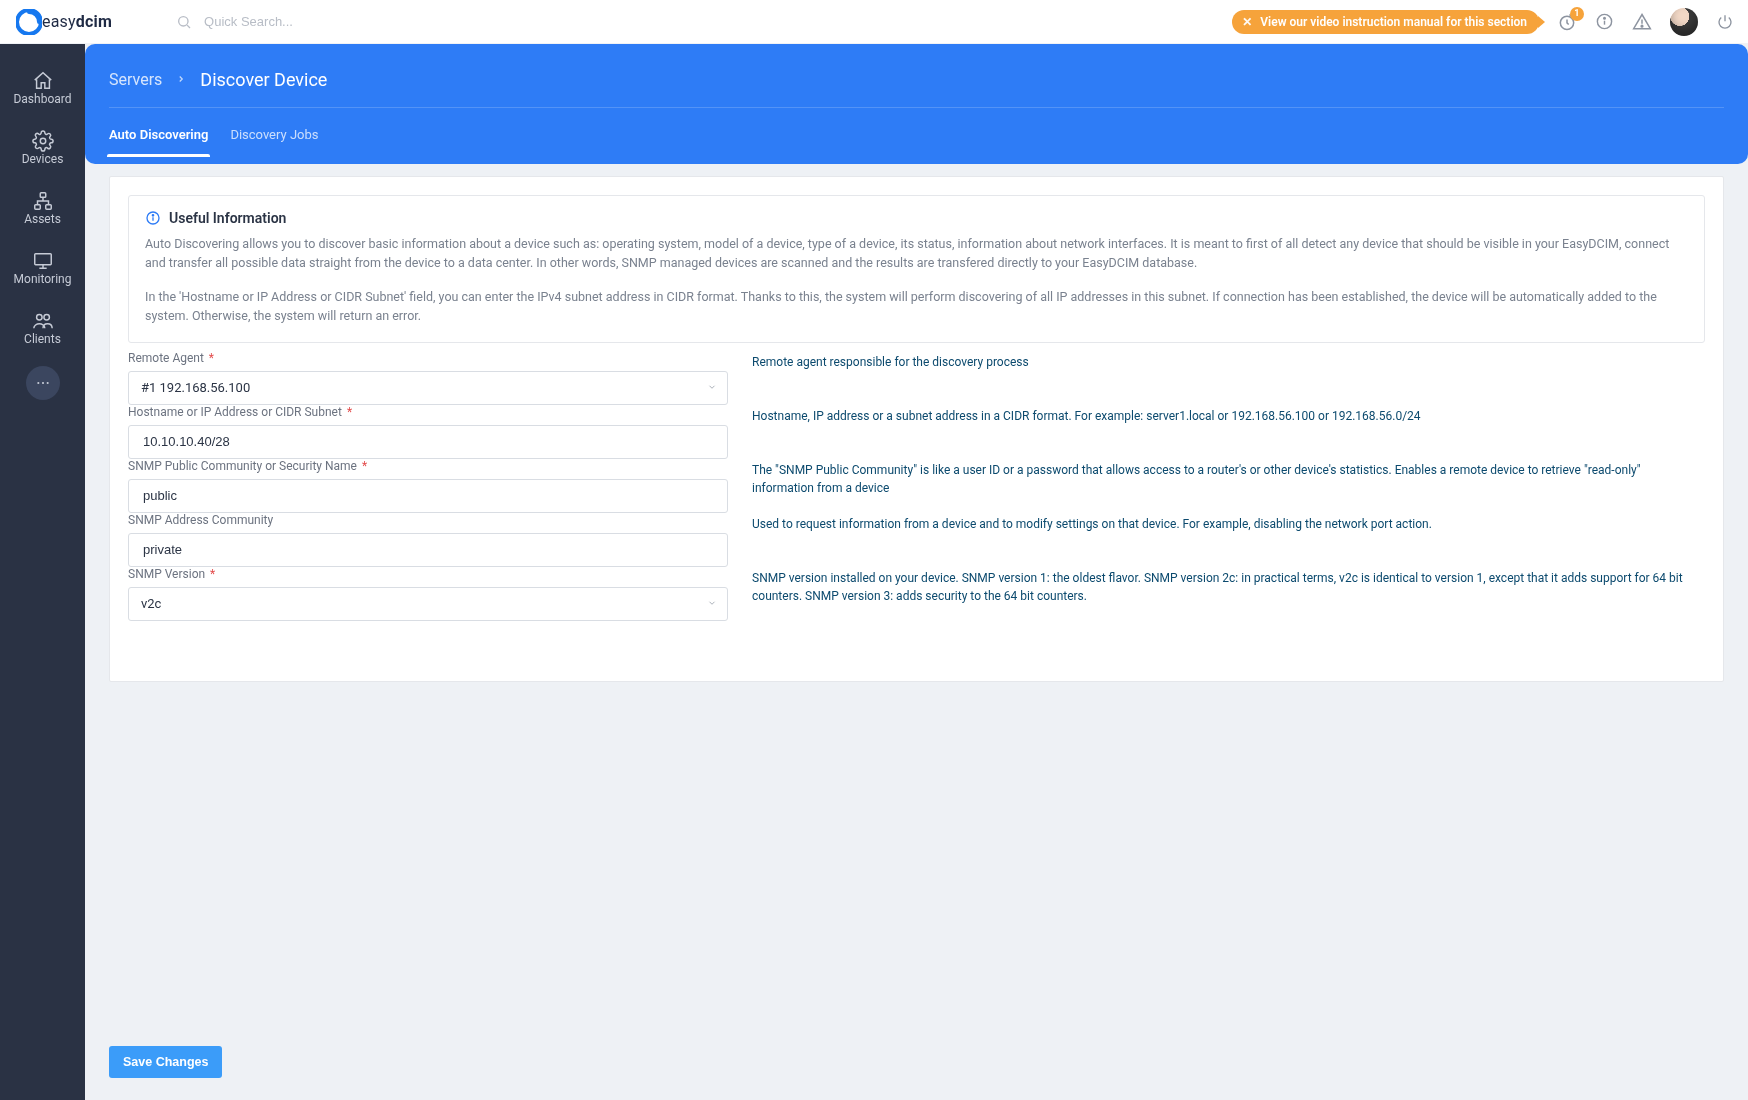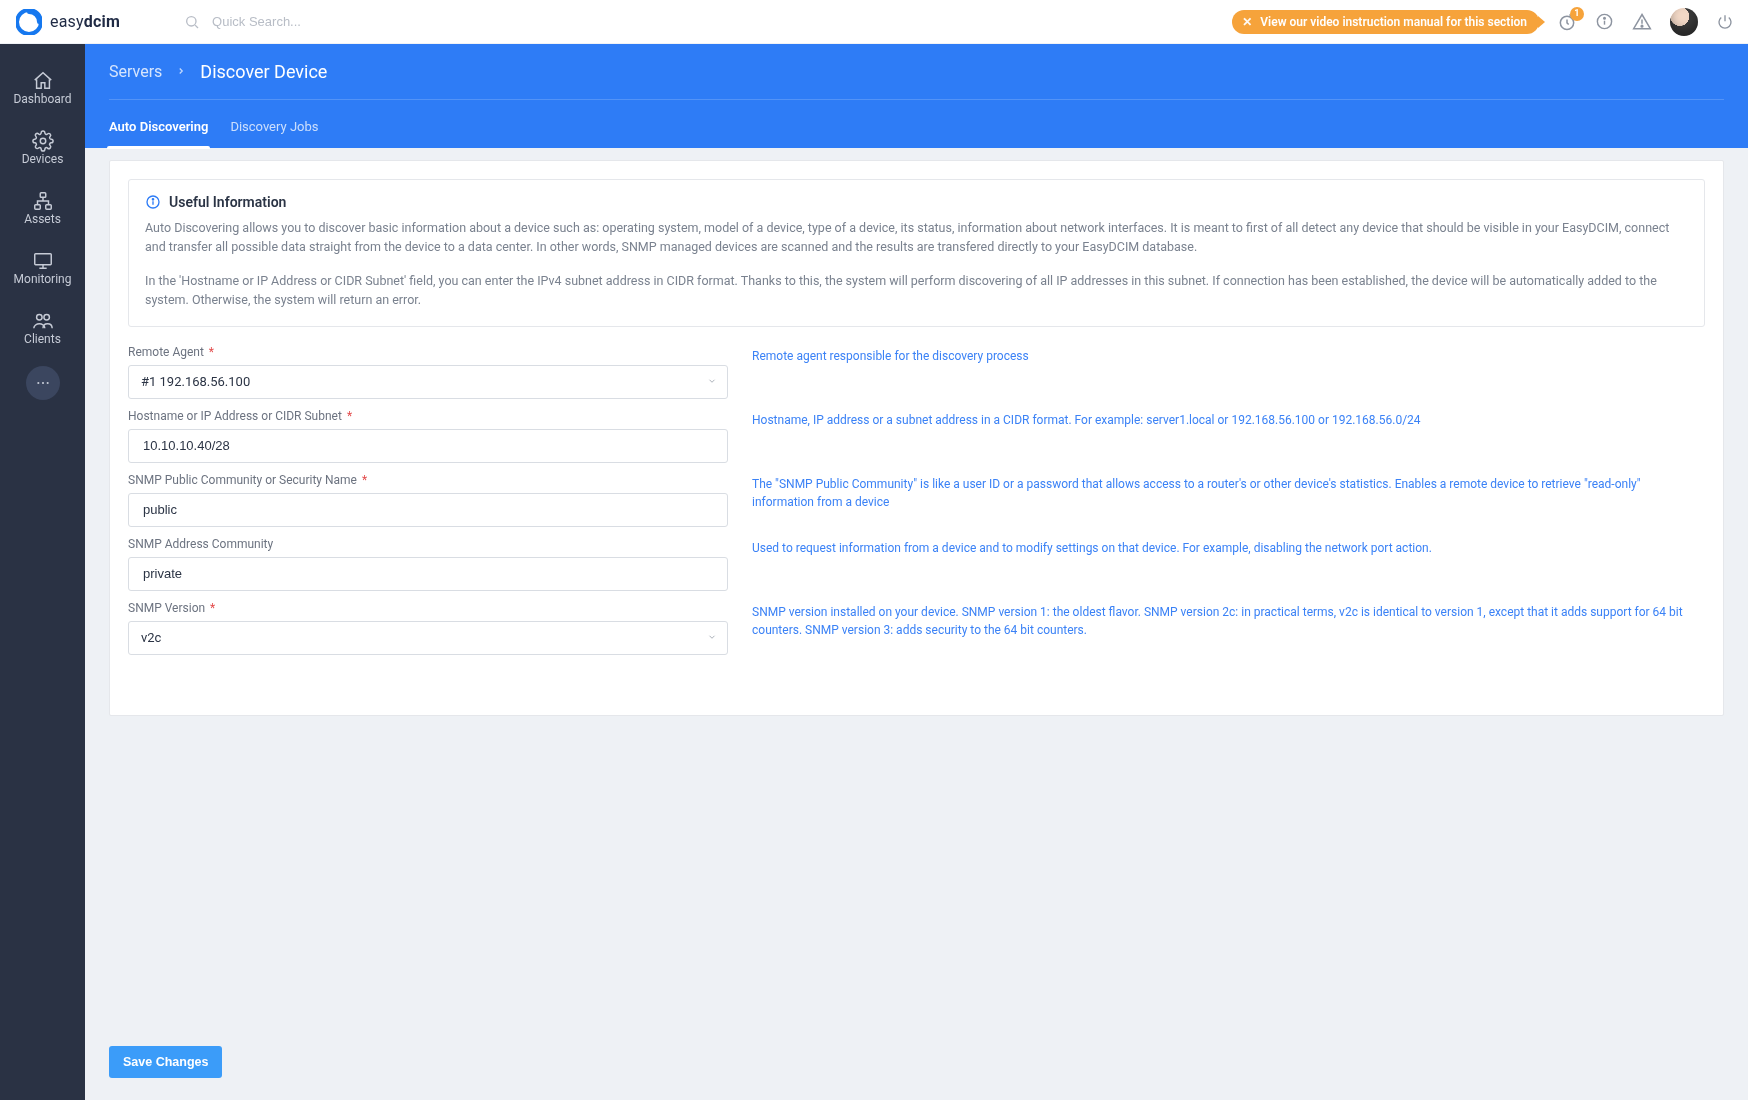--- a/index.html
+++ b/index.html
@@ -13,21 +13,21 @@
     --text-muted:#9aa1ac;
     --orange:#f6a33b;
     --input-border:#d9dde3;
     --bg:#eef1f5;
   }
   *{box-sizing:border-box;}
   html,body{margin:0;padding:0;height:100%;font-family:-apple-system,BlinkMacSystemFont,"Segoe UI",Roboto,Helvetica,Arial,sans-serif;font-size:13px;color:var(--text);}
   body{background:var(--bg);}
   
   .topbar{height:44px;background:#fff;display:flex;align-items:center;padding:0 14px 0 16px;border-bottom:1px solid #f0f2f6;}
-  .logo-wrap{display:flex;align-items:center;gap:8px;}
+  .logo-wrap{display:flex;align-items:center;gap:0;}
   .logo-mark{width:26px;height:26px;border-radius:50%;position:relative;display:flex;align-items:center;justify-content:center;}
   .logo-mark svg{display:block;}
   .logo-text{font-size:16px;font-weight:400;color:#1f2a44;letter-spacing:.2px;}
   .logo-text b{font-weight:700;}
   .search-wrap{display:flex;align-items:center;margin-left:64px;color:#b8bdc6;}
   .search-wrap svg{flex:none;}
   .search-input{border:none;outline:none;margin-left:10px;font-size:13px;color:#8b5cf6;width:240px;}
   .search-input::placeholder{color:#b8bdc6;}
   .top-right{margin-left:auto;display:flex;align-items:center;gap:18px;}
   .video-banner{background:var(--orange);color:#fff;font-size:12px;font-weight:600;border-radius:14px;padding:5px 12px 5px 10px;display:flex;align-items:center;gap:8px;position:relative;}
@@ -38,45 +38,45 @@
   .avatar{width:28px;height:28px;border-radius:50%;background:radial-gradient(circle at 35% 30%, #f2d8c6 0 35%, #3a3a3a 36% 100%);overflow:hidden;position:relative;}
   .avatar::after{content:"";position:absolute;inset:0;border-radius:50%;box-shadow:inset 0 -6px 10px rgba(0,0,0,.35);}
   
   .shell{display:flex;height:calc(100% - 44px);}
   .sidebar{width:85px;background:var(--sidebar-bg);color:var(--sidebar-text);display:flex;flex-direction:column;align-items:center;padding-top:14px;flex:none;}
   .side-item{display:flex;flex-direction:column;align-items:center;gap:0;padding:12px 0;width:100%;cursor:pointer;}
   .side-item span{font-size:12px;}
   .side-more{width:34px;height:34px;border-radius:50%;background:#3b465f;display:flex;align-items:center;justify-content:center;margin-top:8px;cursor:pointer;color:#c6cbd6;}
   
   .main{flex:1;display:flex;flex-direction:column;min-width:0;}
-  .page-header{background:var(--header-blue);color:#fff;padding:0 24px;}
+  .page-header{background:var(--header-blue);color:#fff;padding:8px 24px;border-radius:10px;}
   .breadcrumb{display:flex;align-items:center;gap:14px;height:56px;border-bottom:1px solid rgba(255,255,255,.18);}
   .breadcrumb .crumb{opacity:.8;font-size:16px;cursor:pointer;}
   .breadcrumb .chev{opacity:.7;}
   .breadcrumb .current{font-size:18px;font-weight:400;}
   .page-tabs{display:flex;gap:22px;height:48px;align-items:flex-end;}
   .page-tab{padding:14px 0;font-size:13px;color:rgba(255,255,255,.75);cursor:pointer;position:relative;}
   .page-tab.active{color:#fff;font-weight:600;}
   .page-tab.active::after{content:"";position:absolute;left:-2px;right:-2px;bottom:-1px;height:3px;background:#fff;border-radius:2px 2px 0 0;}
   .content{flex:1;overflow:auto;padding:12px 24px 12px;}
   .card{background:#fff;border:1px solid var(--border);border-radius:2px;padding:0;}
   .info-box{margin:18px 18px 0;border:1px solid var(--border);border-radius:3px;padding:14px 16px 16px;}
   .info-title{display:flex;align-items:center;gap:8px;font-weight:600;color:#2b3445;font-size:14px;}
   .info-title svg{color:#2e7cf6;}
   .info-text{margin-top:8px;color:#7a828f;font-size:12.5px;line-height:1.55;}
   .info-text + .info-text{margin-top:14px;}
   .form{padding:8px 18px 60px;}
-  .form-row{display:flex;gap:24px;align-items:flex-start;margin-top:10px;}
+  .form-row{display:flex;gap:24px;align-items:flex-start;margin-top:0;}
   .field{width:600px;flex:none;}
   .field label{display:block;font-size:12px;color:#6c7380;margin-bottom:6px;}
   .field label .req{color:#e34b4b;margin-left:2px;}
   .control{display:flex;align-items:center;justify-content:space-between;border:1px solid var(--input-border);border-radius:3px;height:34px;padding:0 10px 0 12px;font-size:13px;color:#2b3445;background:#fff;}
   .control input{border:none;outline:none;width:100%;font-size:13px;color:#2b3445;}
   .control .caret{color:#9aa1ac;}
-  .help{flex:1;font-size:12px;color:#3b82f6;line-height:1.5;padding-top:2px;}
+  .help{flex:1;font-size:12px;color:#0c4a6e;line-height:1.5;padding-top:2px;}
   .footer-bar{padding:0 24px 22px;}
   .save-btn{background:#3b9cf9;color:#fff;border:none;border-radius:3px;height:32px;padding:8px 14px;font-size:12.5px;font-weight:600;cursor:pointer;}
 </style>
 </head>
 <body>
 
 <div class="topbar">
   <div class="logo-wrap">
     <span class="logo-mark">
       <svg width="26" height="26" viewBox="0 0 26 26">

